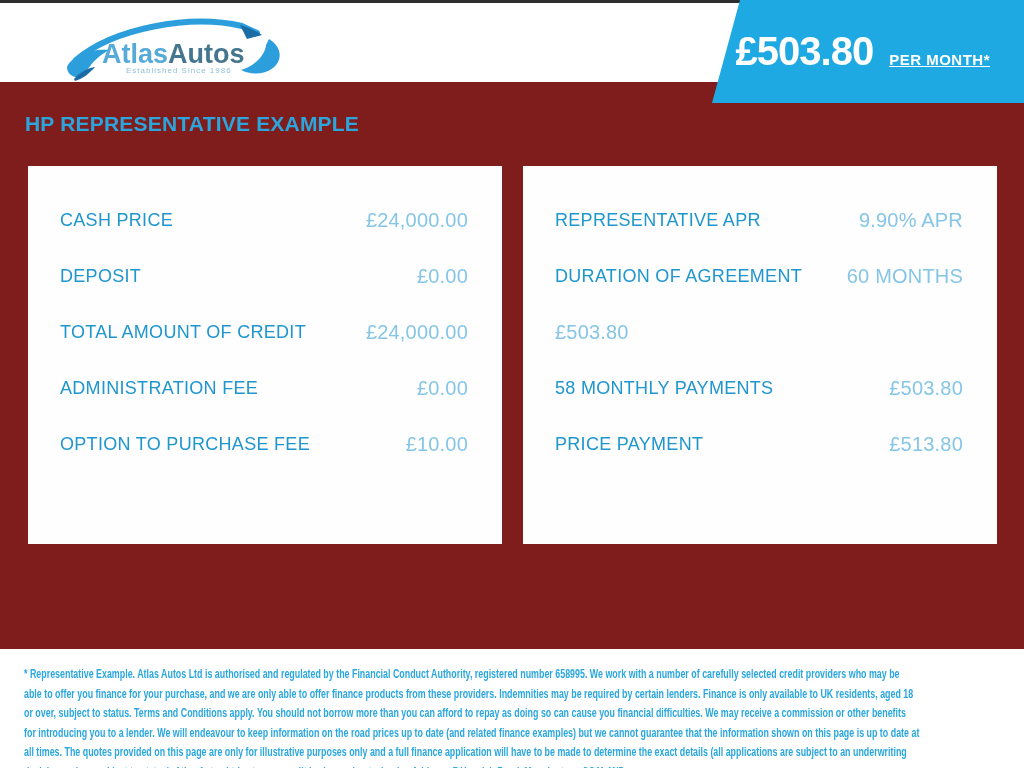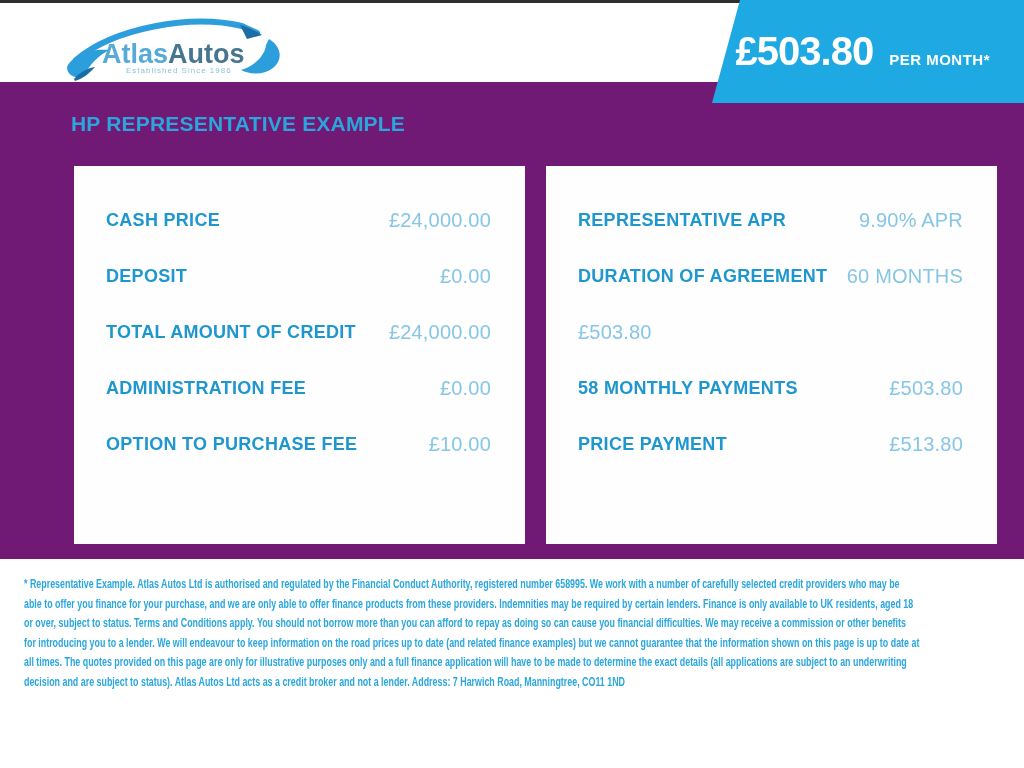--- a/index.html
+++ b/index.html
@@ -33,27 +33,26 @@
     clip-path: polygon(28px 0, 100% 0, 100% 100%, 0 100%);
     display: flex; align-items: center; justify-content: flex-end;
     padding-right: 34px;
     z-index: 2;
   }
   .price-line { display: flex; align-items: baseline; gap: 16px; }
   .price-amount {
     color: #ffffff; font-size: 40px; font-weight: 700; letter-spacing: -1px;
   }
   .price-period {
-    color: #ffffff; font-size: 15px; font-weight: 700; letter-spacing: 0.5px;
+    color: #ffffff; font-size: 15px; font-weight: 700; letter-spacing: 0.5px; text-decoration: underline;
   }
   .gray-section {
-    background: #701a75;
-    height: 477px;
+    background: #7f1d1d;
+    height: 567px;
     padding-top: 30px;
-    padding-left: 46px;
   }
   .page-title {
     margin: 0 0 0 25px;
     color: #2ba5dc;
     font-size: 21px;
     font-weight: 700;
     letter-spacing: 0.2px;
   }
   .cards {
     display: flex; gap: 21px;
@@ -65,21 +64,21 @@
     height: 378px;
     padding: 26px 34px 0 32px;
     display: flex; flex-direction: column;
   }
   .finance-row {
     height: 56px;
     display: flex; align-items: center; justify-content: space-between;
   }
   .row-label {
     color: #1e96ce;
-    font-size: 18px; font-weight: 700; letter-spacing: 0.3px;
+    font-size: 18px; font-weight: 400; letter-spacing: 0.3px;
     white-space: nowrap;
     text-align: right;
   }
   .row-value {
     color: #85c6e6;
     font-size: 20px; font-weight: 400; letter-spacing: 0.2px;
     white-space: nowrap;
   }
   .footer {
     background: #ffffff;

